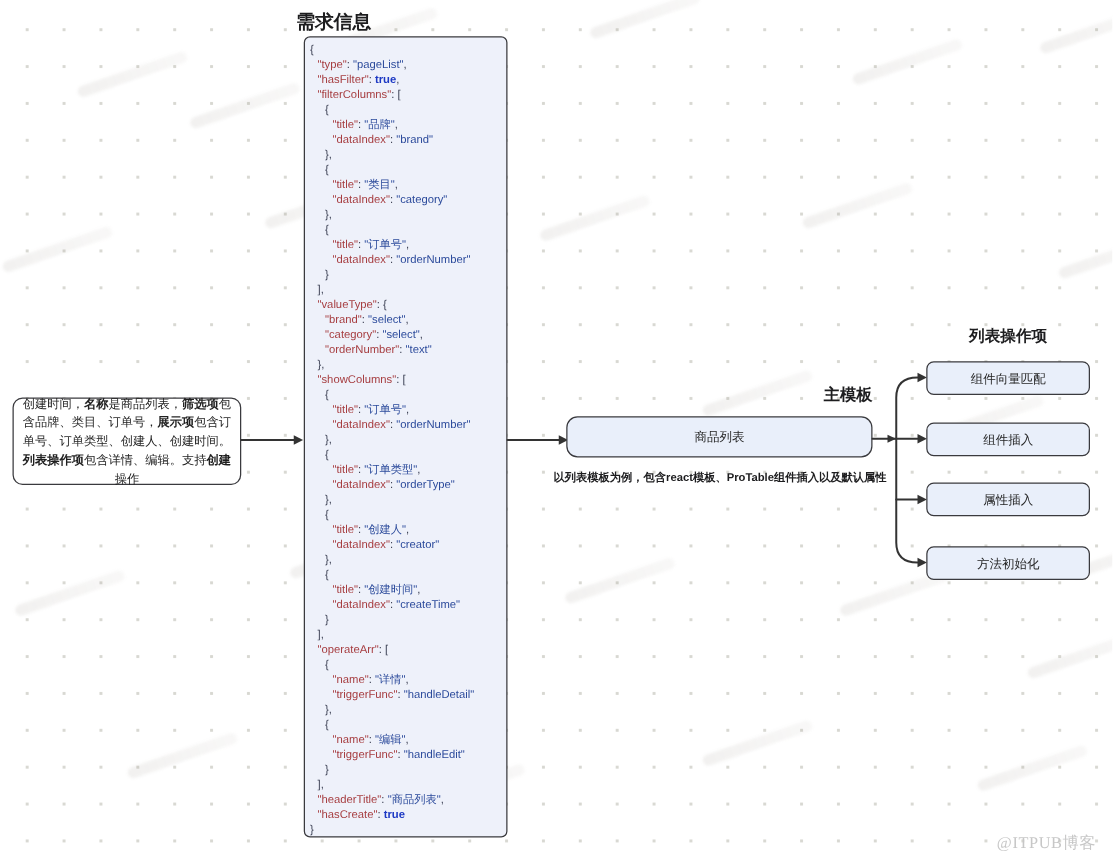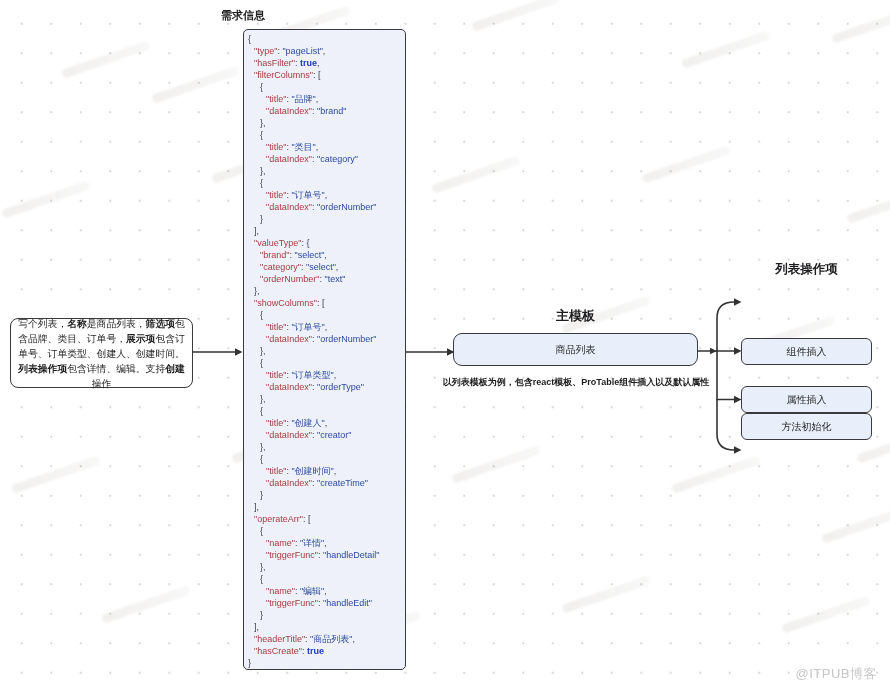--- a/index.html
+++ b/index.html
@@ -12,42 +12,42 @@
   .node{
     position:absolute;border:1.4px solid #3a3a3e;background:#e9effa;
     box-sizing:border-box;display:flex;align-items:center;justify-content:center;
   }
   .note-box{
     left:10px;top:318px;width:183px;height:70px;background:#ffffff;border-radius:8px;
     font-size:9.8px;line-height:15px;text-align:center;padding:3px 7px;
   }
   .note-box .bold{font-weight:700;}
   .sec-label{position:absolute;font-weight:700;color:#1d1d1f;}
-  .req-label{left:221px;top:8px;font-size:11px;}
-  .main-title{left:453px;top:307px;width:245px;text-align:center;font-size:13px;}
+  .req-label{left:237px;top:8px;font-size:15px;}
+  .main-title{left:453px;top:307px;width:245px;text-align:right;font-size:13px;}
   .actions-title{left:741px;top:261px;width:131px;text-align:center;font-size:12.5px;}
   .json-box{
     left:243px;top:29px;width:163px;height:641px;border-radius:5px;background:#eef1fa;
     display:block;padding:3px 4px;font-size:9px;
   }
   .cl{line-height:12px;white-space:nowrap;}
   .tk-k{color:#a63d40;}
   .tk-s{color:#2b4a9b;}
   .tk-b{color:#1d39c4;font-weight:700;}
   .tk-p{color:#3c4154;}
   .template-box{left:453px;top:333px;width:245px;height:33px;border-radius:9px;font-size:10px;}
   .caption{
     position:absolute;left:431px;top:376px;width:290px;text-align:center;
     font-weight:700;font-size:9px;white-space:nowrap;color:#1d1d1f;
   }
   .action-box{left:741px;width:131px;height:27px;border-radius:6px;font-size:10px;}
   .arrow-svg{position:absolute;overflow:visible;}
   .arrow-svg line,.arrow-svg path{stroke:#333;stroke-width:1.6;fill:none;stroke-linecap:round;}
   .arrow-svg polygon{fill:#333;stroke:none;}
-  .itpub{position:absolute;right:13px;top:665px;font-size:13px;color:#c7c7c7;letter-spacing:.5px;}
+  .itpub{position:absolute;right:13px;top:665px;font-size:13px;color:#c7c7c7;letter-spacing:.5px;font-family:Liberation Serif, serif;}
   .wm{
     position:absolute;width:92px;height:9px;border-radius:5px;
     background:linear-gradient(90deg,rgba(120,110,100,.10),rgba(120,110,100,.05));
     transform:rotate(-19deg);filter:blur(1.2px);pointer-events:none;
   }
 </style>
 </head>
 <body>
 
 <div class="canvas">
@@ -74,21 +74,21 @@
       <div class="wm" style="left: 855px; top: 440px;"></div>
       <div class="wm" style="left: 100px; top: 600px;"></div>
       <div class="wm" style="left: 330px; top: 625px;"></div>
       <div class="wm" style="left: 560px; top: 590px;"></div>
       <div class="wm" style="left: 780px; top: 610px;"></div>
       <div class="wm" style="left: 150px; top: 80px;"></div>
       <div class="wm" style="left: 820px; top: 520px;"></div>
     </div>
 
   <div class="node note-box">
-    <div id="note-text"><span>写个列表，</span><span class="bold">名称</span><span>是商品列表，</span><span class="bold">筛选项</span><span>包含品牌、类目、订单号，</span><span class="bold">展示项</span><span>包含订单号、订单类型、创建人、创建时间。</span><span class="bold">列表操作项</span><span>包含详情、编辑。支持</span><span class="bold">创建</span><span>操作</span></div>
+    <div id="note-text"><span>创建时间，</span><span class="bold">名称</span><span>是商品列表，</span><span class="bold">筛选项</span><span>包含品牌、类目、订单号，</span><span class="bold">展示项</span><span>包含订单号、订单类型、创建人、创建时间。</span><span class="bold">列表操作项</span><span>包含详情、编辑。支持</span><span class="bold">创建</span><span>操作</span></div>
   </div>
 
   <svg class="arrow-svg" style="left:193px;top:345px" width="50" height="14" viewBox="0 0 50 14">
     <line x1="0" y1="7" x2="42" y2="7"></line>
     <polygon points="42,3.2 49.5,7 42,10.8"></polygon>
   </svg>
 
   <div class="sec-label req-label">需求信息</div>
   <div class="node json-box">
     <div id="code-lines">
@@ -165,24 +165,27 @@
     <path d="M36 10 Q19 10 19 26 L19 142 Q19 158 36 158"></path>
     <line x1="19" y1="59" x2="36" y2="59"></line>
     <line x1="19" y1="107.5" x2="36" y2="107.5"></line>
     <polygon points="36,6.2 43.5,10 36,13.8"></polygon>
     <polygon points="36,55.2 43.5,59 36,62.8"></polygon>
     <polygon points="36,103.7 43.5,107.5 36,111.3"></polygon>
     <polygon points="36,154.2 43.5,158 36,161.8"></polygon>
   </svg>
 
   <div class="sec-label actions-title">列表操作项</div>
+  <div class="node action-box" style="top:289px">
+    <span>组件向量匹配</span>
+  </div>
   <div class="node action-box" style="top:338px">
     <span>组件插入</span>
   </div>
   <div class="node action-box" style="top:386px">
     <span>属性插入</span>
   </div>
-  <div class="node action-box" style="top:413px">
+  <div class="node action-box" style="top:437px">
     <span>方法初始化</span>
   </div>
 
   <div class="itpub">@ITPUB博客</div>
 </div>
 
 </body></html>

